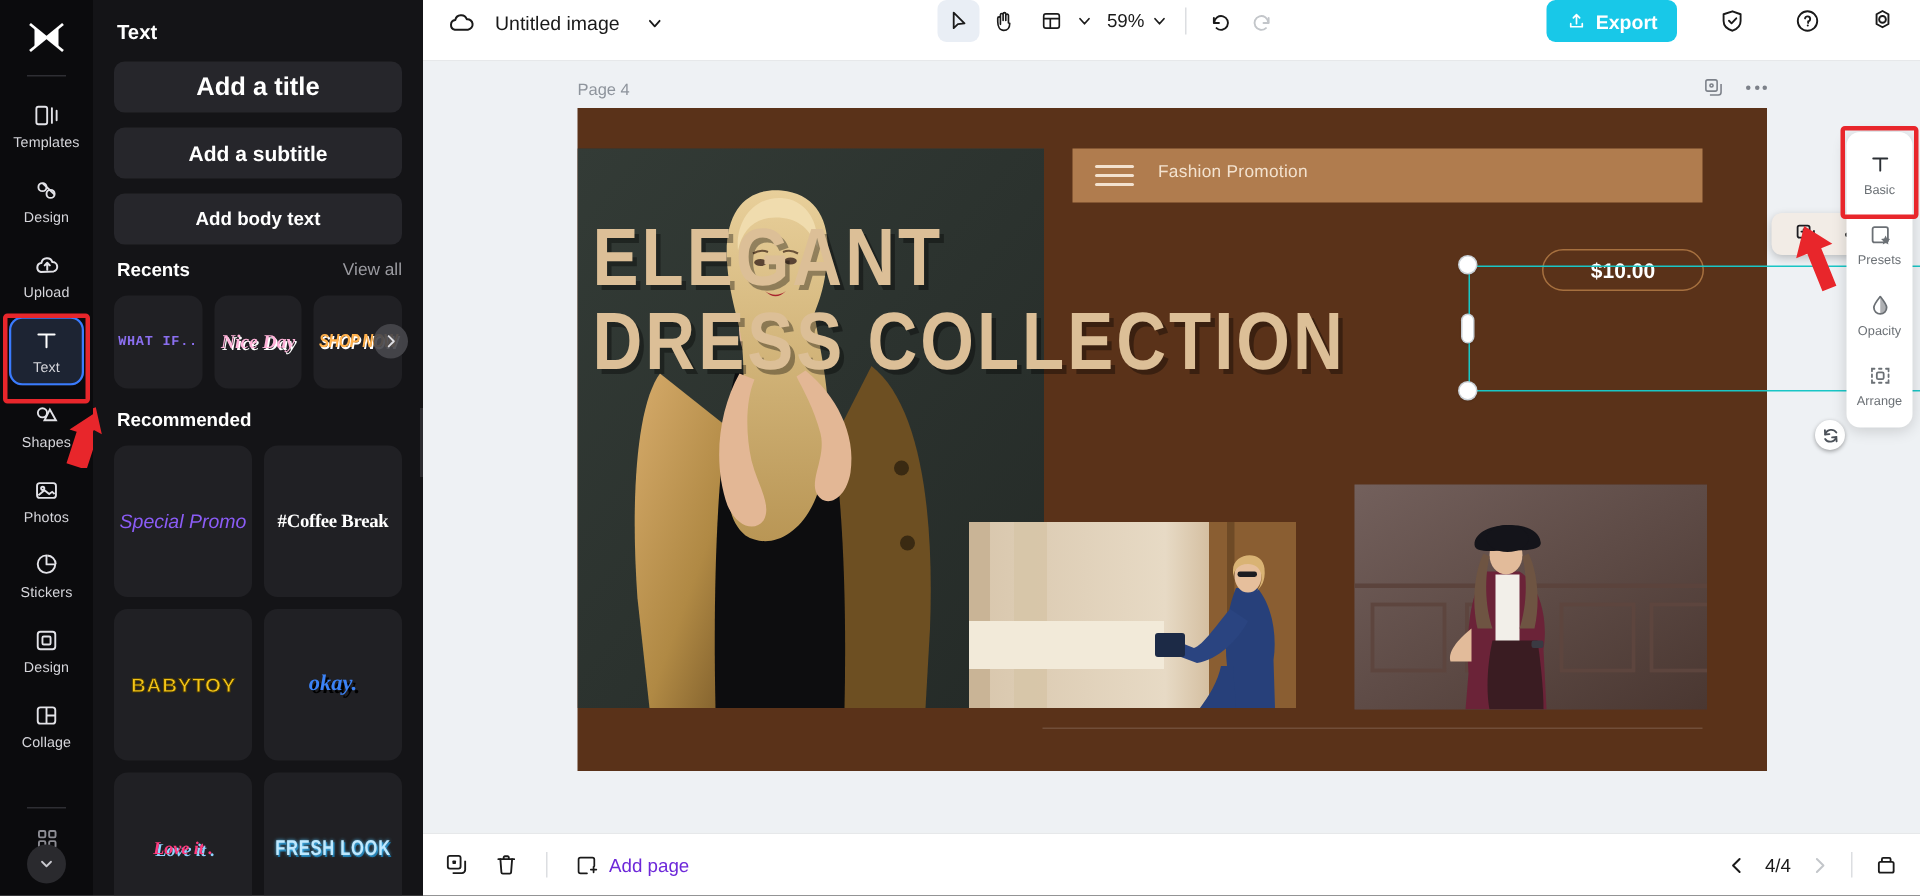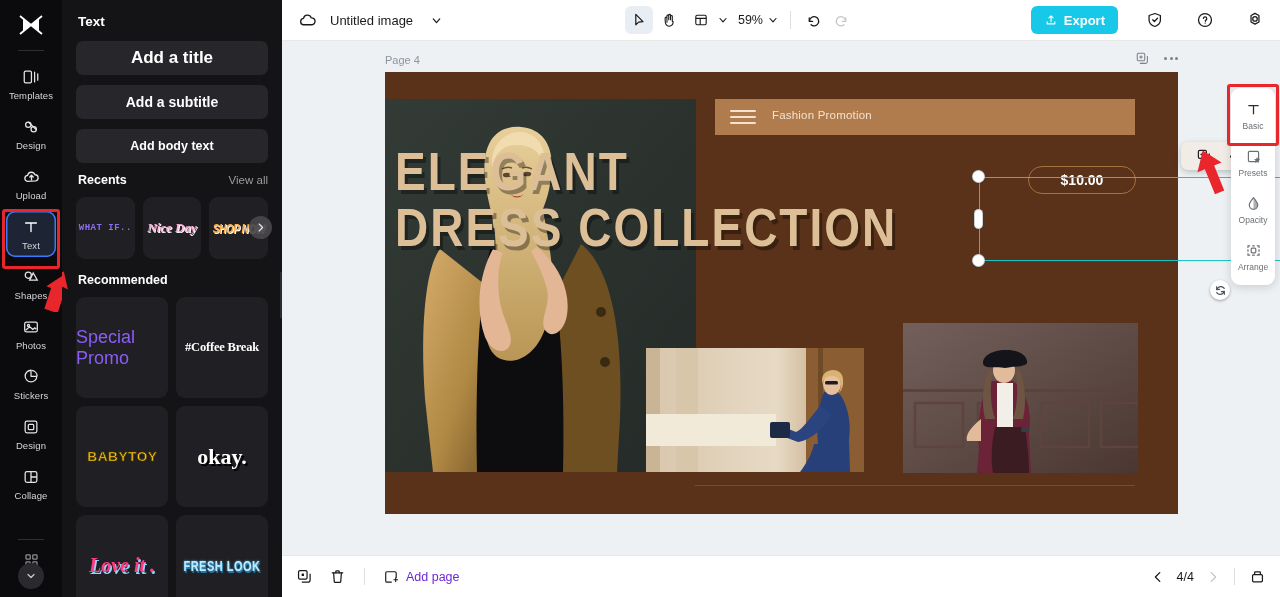--- a/index.html
+++ b/index.html
@@ -78,42 +78,42 @@
   .t-niceday { font-family:"Liberation Serif", serif; font-style:italic; font-weight:700; font-size:13px; color:#ffb3d9;
                text-shadow: 1px 1px 0 #fff; }
   .t-shopnow { font-family:"Liberation Sans", sans-serif; font-style:italic; font-weight:700; font-size:10px;
                color:#ffb14d; letter-spacing:-.4px; text-shadow: 1px 1px 0 #fff; transform: scaleY(1.25); }
   .rec-head2 { color:#fff; font-size:12.5px; font-weight:700; margin: 14px 0 10px 2px; }
   .grid2 { display:grid; grid-template-columns: 1fr 1fr; gap: 8px 8px; }
   .g-card {
     height: 101px; border-radius: 9px; background: #202024;
     display:flex; align-items:center; justify-content:center; overflow:hidden; cursor:pointer;
   }
-  .t-special { font-size: 18px; color:#8b5cf6; }
+  .t-special { font-size: 13px; color:#8b5cf6;font-style:italic; }
   .t-coffee { font-family:"Liberation Serif", serif; font-weight:700; font-size:12.5px; color:#fff; letter-spacing:-.2px; }
   .t-babytoy { font-family:"Liberation Sans", sans-serif; font-weight:700; font-size:13px; color:#f5c518;
                letter-spacing:.5px; -webkit-text-stroke: .6px #4a3a00; transform: scaleX(1.05); }
-  .t-okay { font-family:"Liberation Serif", serif; font-weight:700; font-size:22px; color:#ffffff;
+  .t-okay { font-family:"Liberation Serif", serif; font-style:italic; font-weight:700; font-size:15px; color:#3b82f6;
             text-shadow: 2px 2px 0 #000; }
-  .t-loveit { font-family:"Liberation Serif", serif; font-style:italic; font-weight:700; font-size:20px; color:#ff3b7f;
+  .t-loveit { font-family:"Liberation Serif", serif; font-style:italic; font-weight:700; font-size:12px; color:#ff3b7f;
               text-shadow: 1.5px 1.5px 0 #8fd4ff; }
   .t-fresh { font-family:"Liberation Sans", sans-serif; font-weight:700; font-size:11px; color:#bfe9ff;
              letter-spacing:.5px; text-shadow: 0 0 2px #57c8ff, 1px 1px 0 #1a6fa0; transform: scaleY(1.3); }
   .panel-handle {
     position:absolute; right: -9px; top: 272px; width: 11px; height: 46px;
     background:#2b2b30; border-radius: 0 5px 5px 0; display:flex; align-items:center; justify-content:center;
     cursor:pointer; z-index: 5;
   }
   .panel-arrow2 { position:absolute; left: -22px; top: 268px; width: 30px; height: 36px; pointer-events:none; z-index:6;}
 
   
   .main { flex: 1 1 auto; display:flex; flex-direction: column; background:#eef1f4; position:relative; }
 
   .topbar {
-    height: 41px; background:#fff; display:flex; align-items:center;
+    height: 41px; background:#fff; display:flex; align-items:flex-end;
     padding: 12px 12px; border-bottom: 1px solid #e6e8ea; flex: 0 0 41px;
   }
   .tb-left { display:flex; align-items:center; gap: 10px; }
   .doc-title { font-size: 13px; color:#1a1a1a; }
   .tb-center { margin-left: auto; display:flex; align-items:center; gap: 2px; }
   .tb-tool { width:28px; height:28px; border-radius:6px; display:flex; align-items:center; justify-content:center; cursor:pointer; }
   .tb-tool.sel { background:#e9eef5; }
   .tb-combo { display:flex; align-items:center; gap:2px; padding: 0 2px; cursor:pointer; }
   .zoom-val { font-size: 12.5px; color:#1a1a1a; min-width: 30px; text-align:center; }
   .tb-sep { width:1px; height:18px; background:#dcdee1; margin: 0 7px; }

